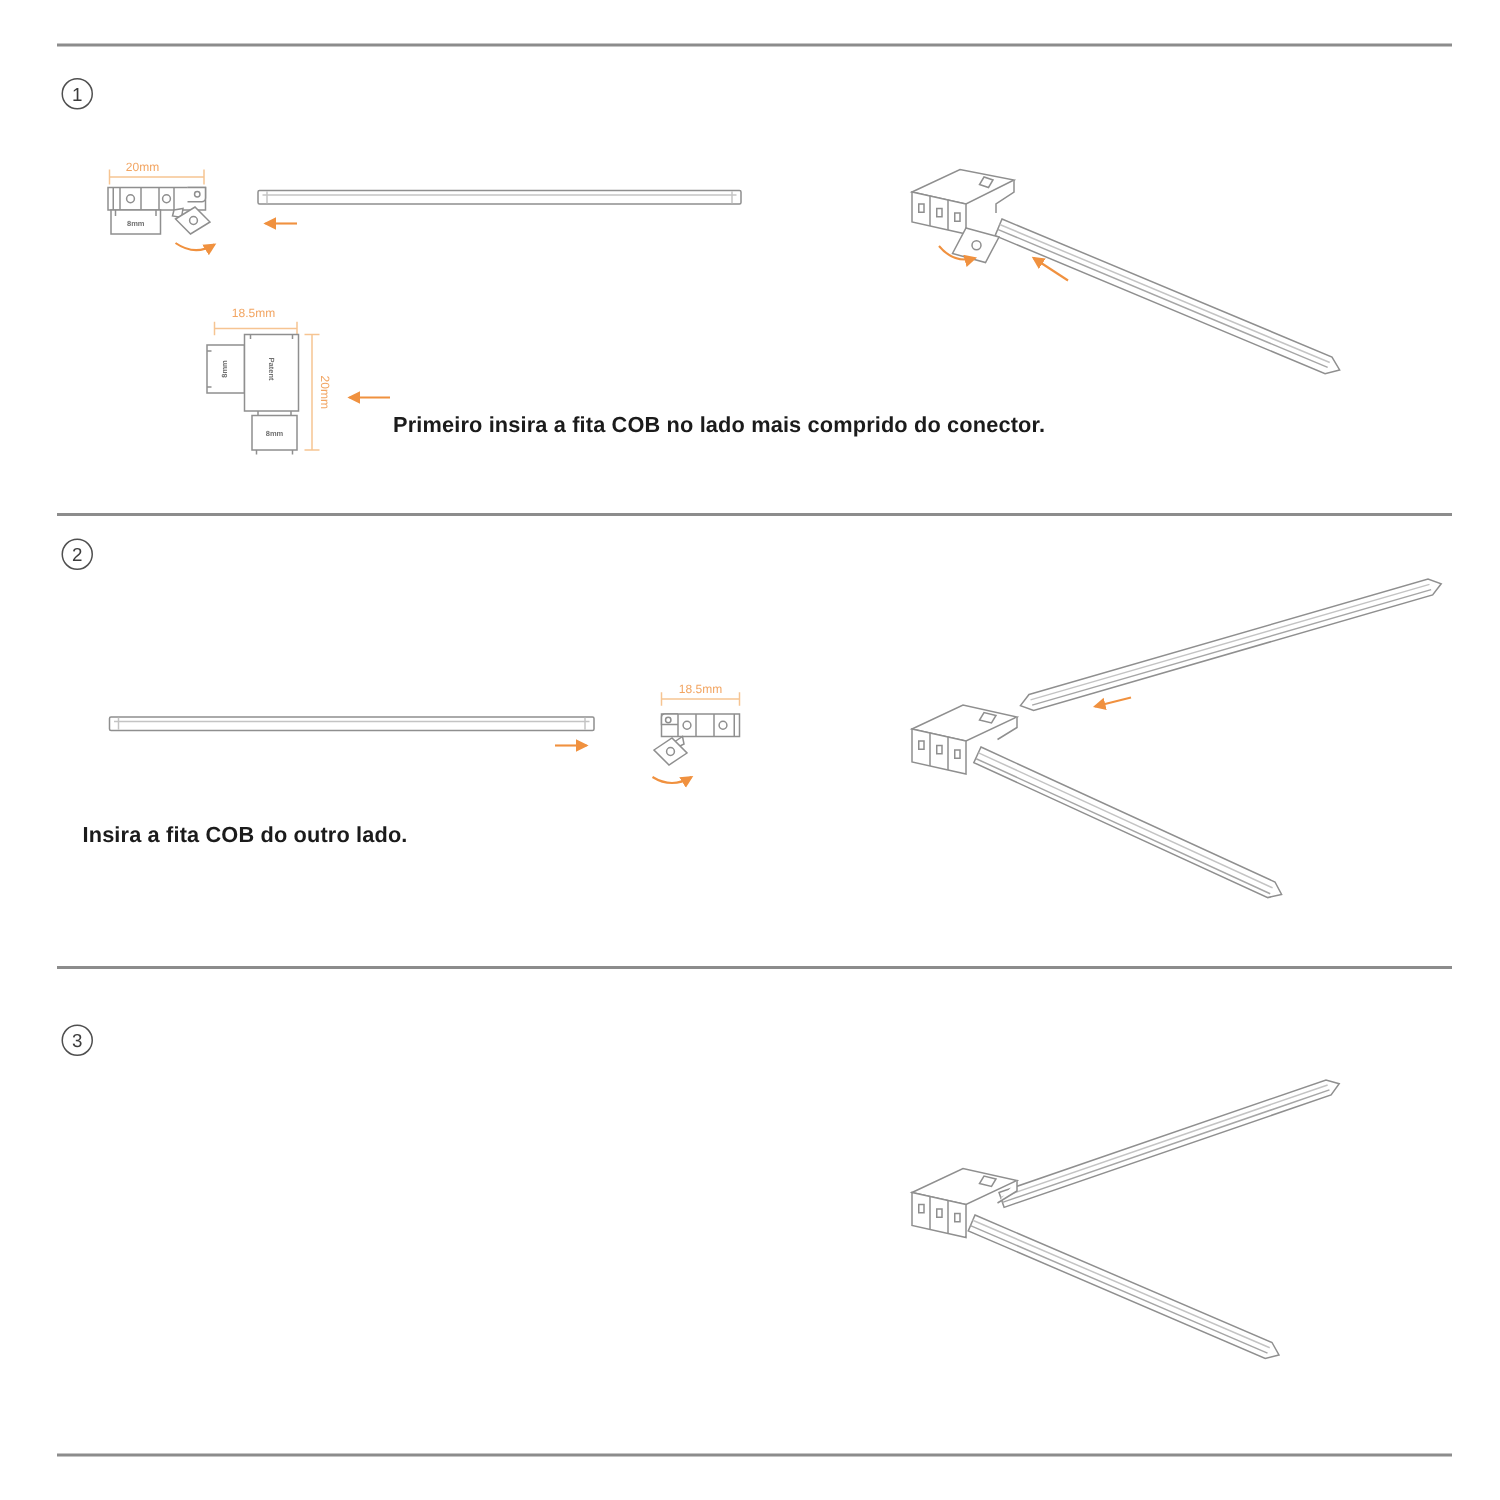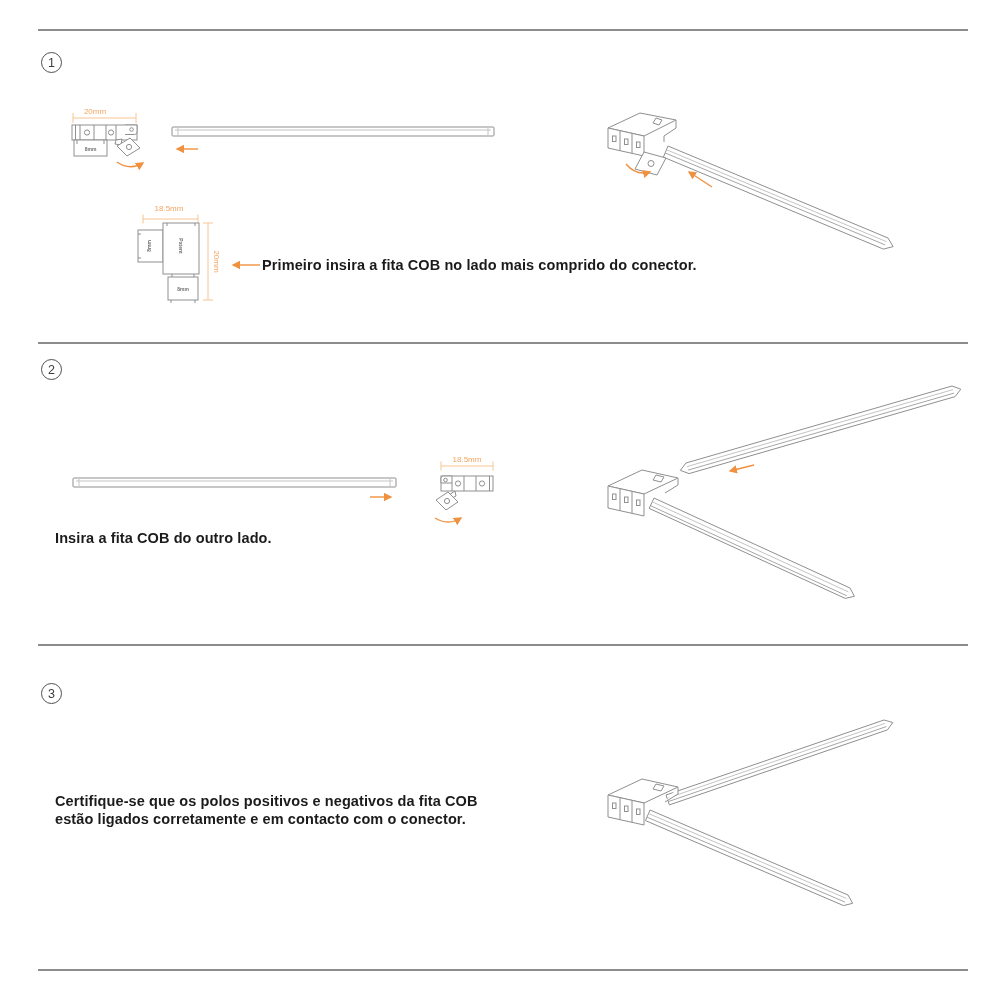--- a/index.html
+++ b/index.html
@@ -2,21 +2,21 @@
 <html><head>
 <meta charset="utf-8">
 <style>
   html,body{margin:0;padding:0;background:#fff;}
   .page{position:relative;width:1000px;height:1000px;background:#ffffff;overflow:hidden;
         font-family:"Liberation Sans", sans-serif;}
   .divider{position:absolute;left:38px;width:930px;height:2px;background:#8c8c8c;}
   .badge{position:absolute;width:19px;height:19px;border:1.6px solid #4f4f4f;border-radius:50%;
          color:#3c3c3c;font-size:12.5px;display:flex;align-items:center;justify-content:center;}
   .caption{position:absolute;font-weight:700;color:#1b1b1b;font-size:14.5px;line-height:17.5px;
-           letter-spacing:0.1px;}
+           letter-spacing:0.1px;margin-top:19px;}
   svg{position:absolute;overflow:visible;}
   svg text{font-family:"Liberation Sans", sans-serif;}
   .dimtxt{fill:#F2A562;font-size:8px;}
   .parttxt{fill:#707070;font-size:5px;font-weight:bold;}
   .lnw{stroke:#8f8f8f;fill:#ffffff;stroke-width:1;}
   .dim{stroke:#F6C492;fill:none;stroke-width:1;}
   .orange{stroke:#F0913F;fill:none;stroke-width:1.4;}
   .stripe1{stroke:#c4c4c4;fill:none;stroke-width:1;}
   .stripe2{stroke:#a6a6a6;fill:none;stroke-width:1;}
 </style>
@@ -227,21 +227,20 @@
       <line x1="30" y1="120.7" x2="30" y2="142.7"></line>
         <line x1="42" y1="123.3" x2="42" y2="145.3"></line>
       <rect x="22.5" y="126" width="3.5" height="5.5"></rect>
         <rect x="34.5" y="129" width="3.5" height="5.5"></rect>
         <rect x="46.5" y="132" width="3.5" height="5.5"></rect>
       <path d="M88,110 v7 l-13,8"></path>
     </g>
     <line class="orange" x1="164" y1="97" x2="140" y2="103" marker-end="url(#m7)"></line>
   </svg>
 
-  <div class="caption" style="left:55px;top:793px;width:455px">Certifique-se que os polos positivos e negativos da fita COB estão ligados corretamente e em contacto com o conector.</div>
 
   <svg style="left:590px;top:700px" width="360" height="240" viewBox="0 0 360 240">
     <g class="lnw">
       <polygon points="76,95 294,20 302.8,22.5 297.4,29.9 79.4,104.9"></polygon>
       <line class="stripe1" x1="77.1" y1="98.3" x2="295.1" y2="23.3"></line>
       <line class="stripe2" x1="78.3" y1="101.6" x2="296.3" y2="26.6"></line>
     </g>
     <g class="lnw">
       <polygon points="60,110 258,195 262.65,203.3 253.5,205.6 55.5,120.6"></polygon>
       <line class="stripe1" x1="58.5" y1="113.5" x2="256.5" y2="198.5"></line>

